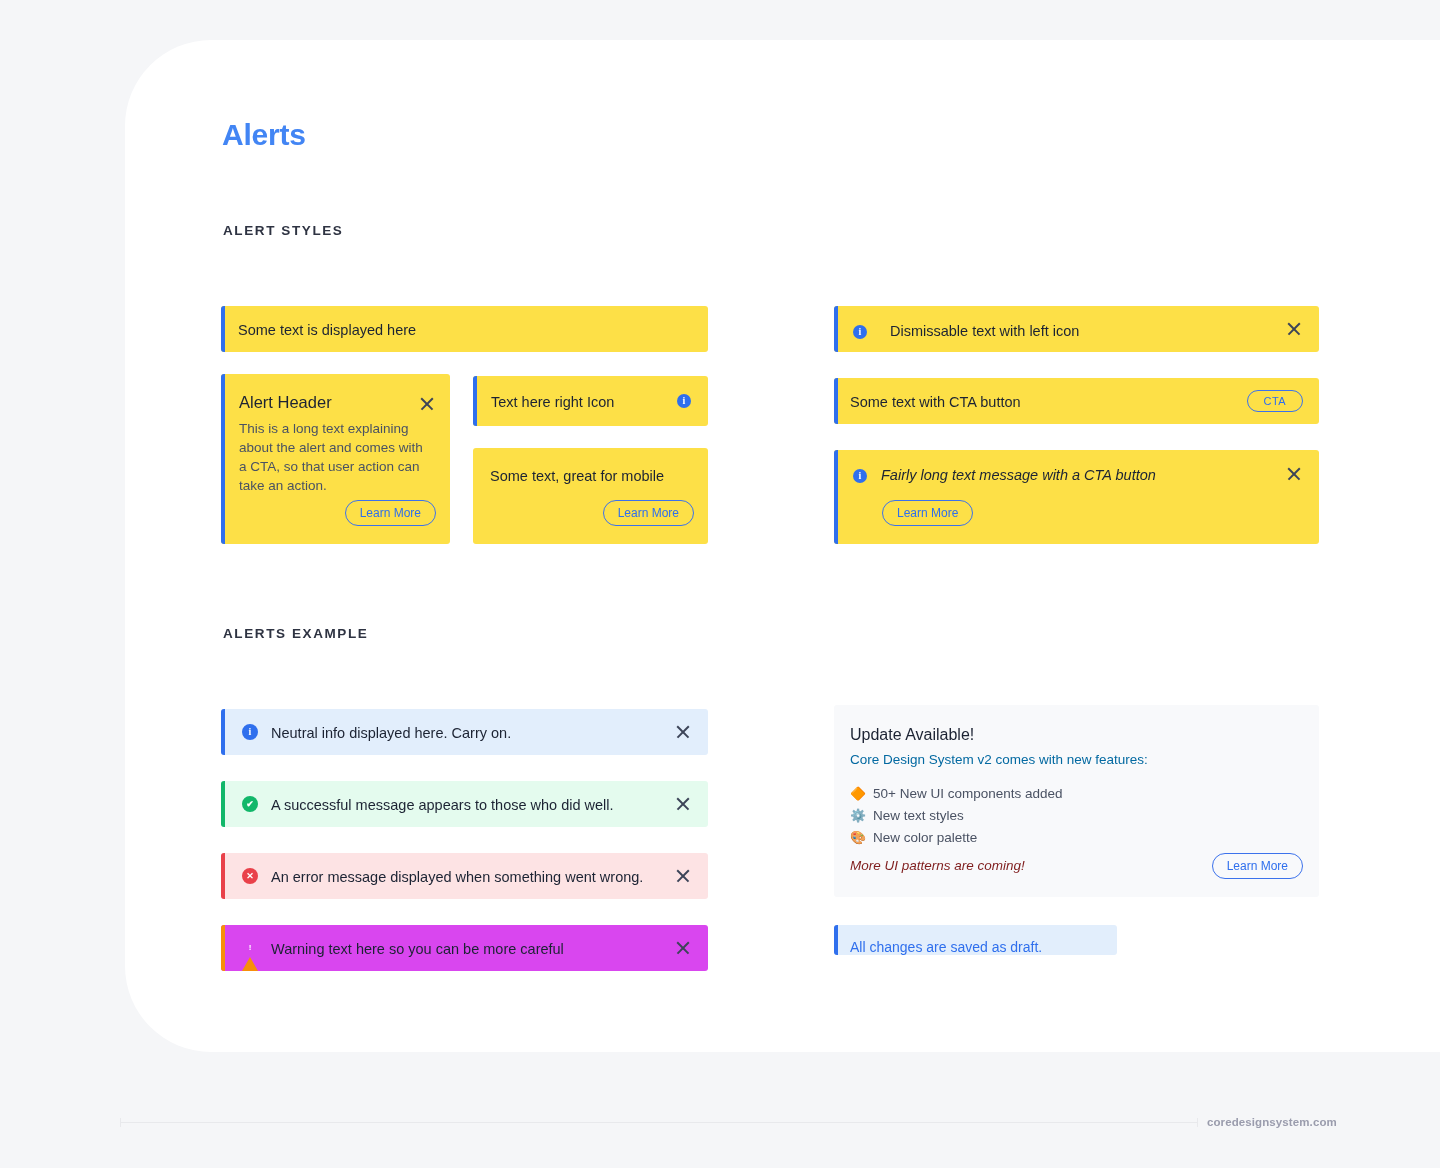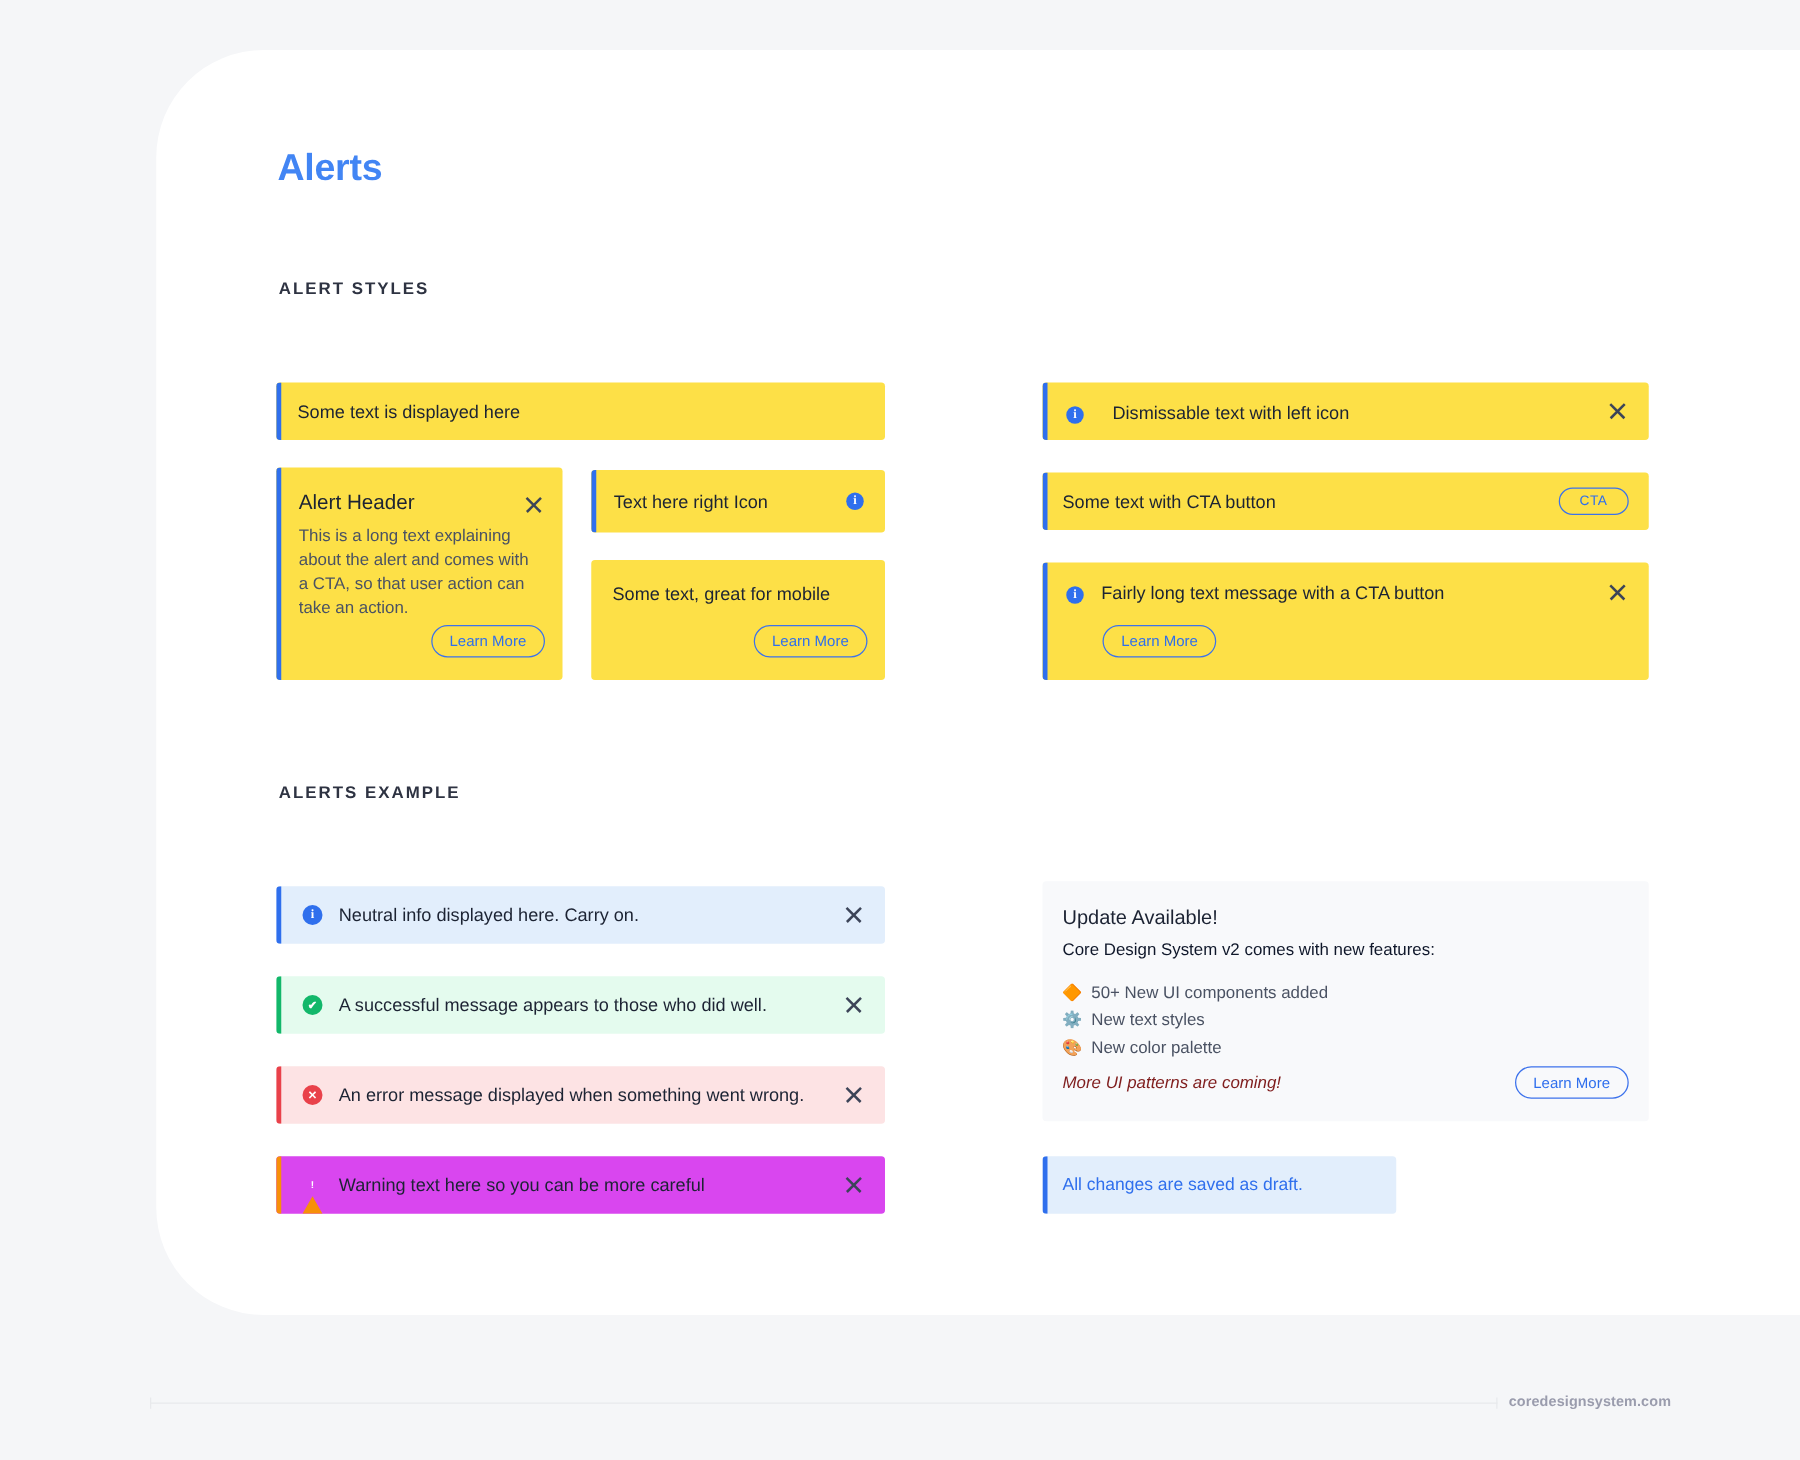--- a/index.html
+++ b/index.html
@@ -151,21 +151,21 @@
     --bar: #2f6fed;
   }
   #a-cta .alert-text { position: absolute; left: 16px; top: 14px; }
   #a-cta .btn-outline { position: absolute; right: 16px; top: 12px; }
 
   #a-long {
     left: 834px; top: 450px; width: 485px; height: 94px;
     --bar: #2f6fed;
   }
   #a-long .row { position: absolute; left: 19px; top: 15px; display: flex; align-items: center; }
-  #a-long .alert-text { margin-left: 14px; }
+  #a-long .alert-text { margin-left: 14px; font-style: italic; }
   #a-long .close-x { right: 16px; top: 15px; }
   #a-long .btn-outline { position: absolute; left: 48px; bottom: 18px; }
 
   
   .ex-alert {
     position: absolute;
     left: 221px;
     width: 487px; height: 46px;
     border-radius: 3px;
     overflow: hidden;
@@ -214,38 +214,38 @@
     width: 485px; height: 192px;
     background: #f8f9fb;
     border-radius: 3px;
   }
   #update-card .u-title {
     position: absolute; left: 16px; top: 21px;
     font-size: 16px; color: #1c2333;
   }
   #update-card .u-sub {
     position: absolute; left: 16px; top: 47px;
-    font-size: 13.5px; color: #0f172a;
+    font-size: 13.5px; color: #0369a1;
   }
   #update-card .u-list {
     position: absolute; left: 16px; top: 78px;
     list-style: none;
     font-size: 13.5px; color: #4a5263;
     line-height: 1.62;
   }
   #update-card .u-list li { display: flex; align-items: center; gap: 7px; }
   #update-card .u-emoji { font-size: 13px; width: 16px; text-align: center; }
   #update-card .u-foot {
     position: absolute; left: 16px; bottom: 24px;
     font-size: 13.5px; color: #7f1d1d; font-style: italic;
   }
   #update-card .btn-outline { position: absolute; right: 16px; bottom: 18px; }
 
   #a-draft {
-    left: 834px; top: 925px; width: 283px; height: 46px;
+    left: 834px; top: 925px; width: 283px; height: 30px;
     background: #e2eefc;
     --bar: #2f6fed;
   }
   #a-draft .draft-text {
     position: absolute; left: 16px; top: 14px;
     font-size: 14px; color: #2f6fed;
   }
 
   
   .footer-rule {

